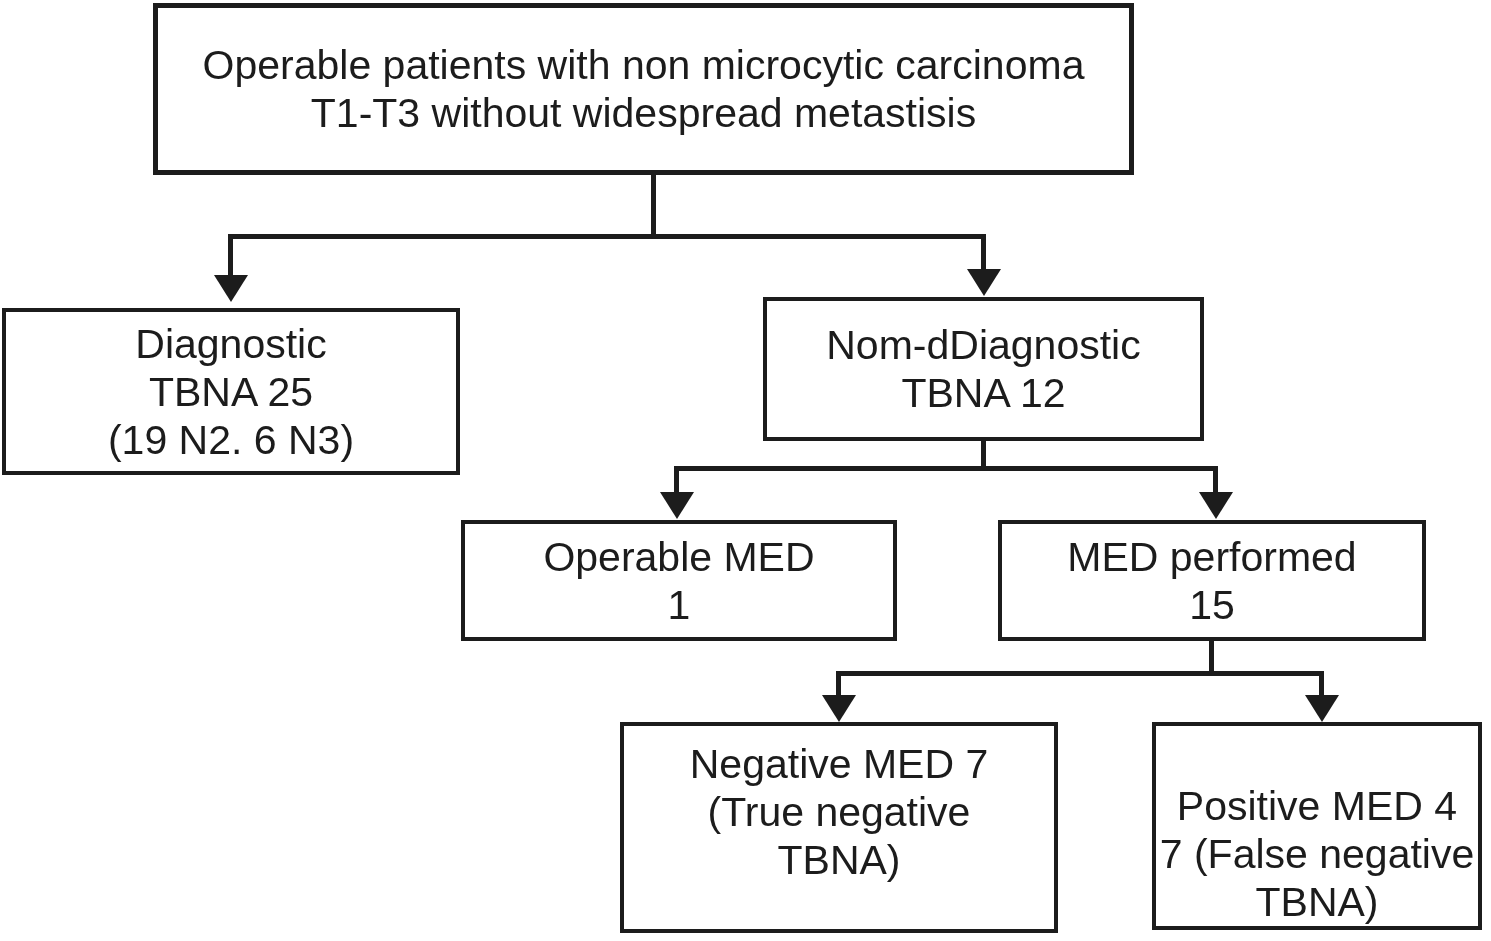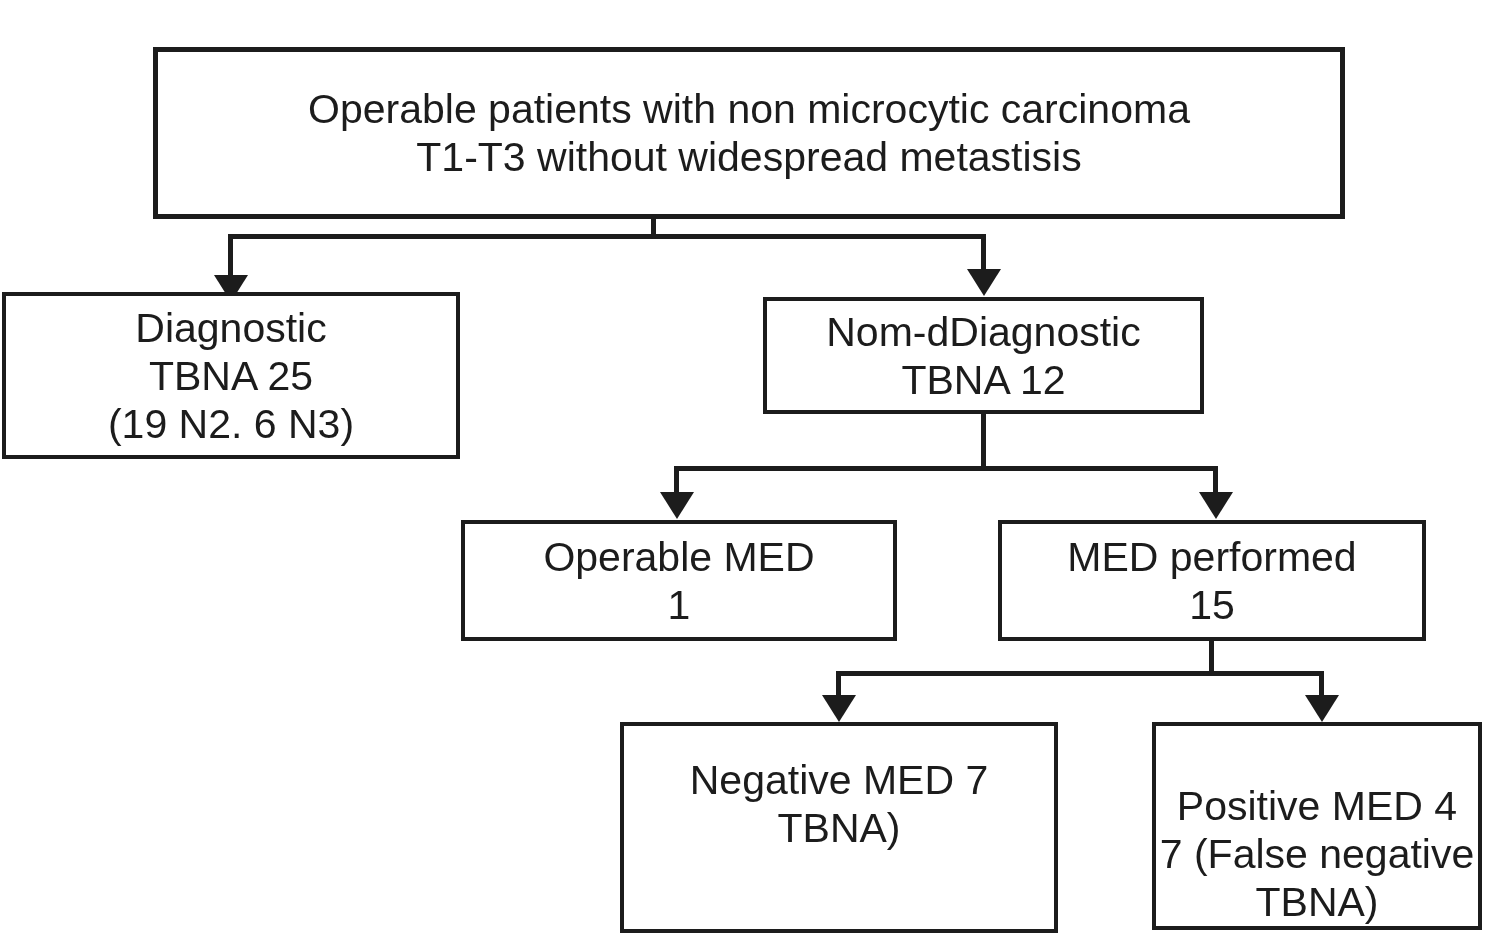--- a/index.html
+++ b/index.html
@@ -19,21 +19,21 @@
     display:flex;
     flex-direction:column;
     align-items:center;
     justify-content:center;
     text-align:center;
     font-size:41px;
     line-height:48px;
     white-space:nowrap;
   }
   .node--root { border-width:5px; }
-  .node--topalign { justify-content:flex-start; padding-top:30px; }
+  .node--topalign { justify-content:flex-start; padding-top:14px; }
   .seg { position:absolute; background:#1c1c1c; }
   .arrowhead {
     position:absolute;
     width:0; height:0;
     border-left:17px solid transparent;
     border-right:17px solid transparent;
     border-top:27px solid #1c1c1c;
   }
 </style>
 </head>
@@ -55,48 +55,49 @@
   <div class="seg" style="left:1213px; top:466px; width:5px; height:30px;"></div>
   <div class="arrowhead" style="left:1199px; top:492px;"></div>
 
   <div class="seg" style="left:1209px; top:641px; width:5px; height:34px;"></div>
   <div class="seg" style="left:836px; top:671px; width:488px; height:5px;"></div>
   <div class="seg" style="left:836px; top:671px; width:5px; height:24px;"></div>
   <div class="arrowhead" style="left:822px; top:695px;"></div>
   <div class="seg" style="left:1319px; top:671px; width:5px; height:24px;"></div>
   <div class="arrowhead" style="left:1305px; top:695px;"></div>
 
-  <div class="node node--root" style="left:153px; top:3px; width:1192px; height:172px;margin-top:44px;">
+  <div class="node node--root" style="left:153px; top:3px; width:981px; height:172px;">
     <div>Operable patients with non microcytic carcinoma</div>
     <div>T1-T3 without widespread metastisis</div>
   </div>
 
-  <div class="node" style="left:2px; top:292px; width:458px; height:167px;">
+  <div class="node" style="left:2px; top:308px; width:458px; height:167px;">
     <div>Diagnostic</div>
     <div>TBNA 25</div>
     <div>(19 N2. 6 N3)</div>
   </div>
 
-  <div class="node" style="left:763px; top:297px; width:441px; height:117px;">
+  <div class="node" style="left:763px; top:297px; width:441px; height:144px;">
     <div>Nom-dDiagnostic</div>
     <div>TBNA 12</div>
   </div>
 
   <div class="node" style="left:461px; top:520px; width:436px; height:121px;">
     <div>Operable MED</div>
     <div>1</div>
   </div>
 
   <div class="node" style="left:998px; top:520px; width:428px; height:121px;">
     <div>MED performed</div>
     <div>15</div>
   </div>
 
   <div class="node node--topalign" style="left:620px; top:722px; width:438px; height:211px;">
     <div>Negative MED 7</div>
+    <div>(True negative</div>
     <div>TBNA)</div>
   </div>
 
   <div class="node" style="left:1152px; top:722px; width:330px; height:208px;justify-content:flex-end;">
     <div>Positive MED 4</div>
     <div>7 (False negative</div>
     <div>TBNA)</div>
   </div>
 
 </div>

